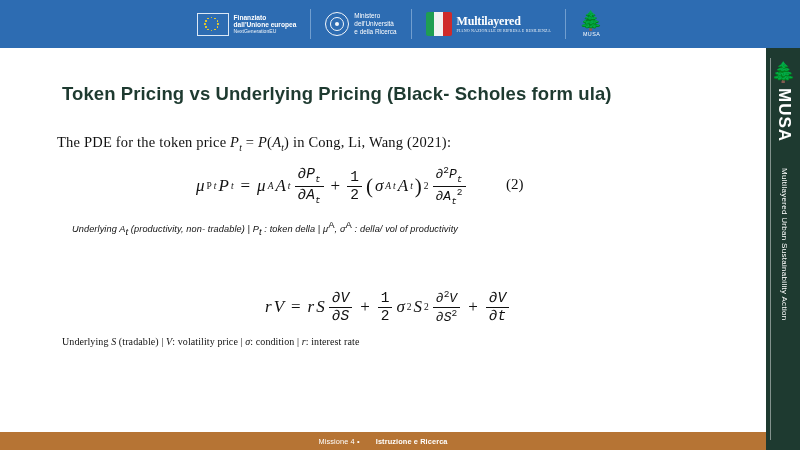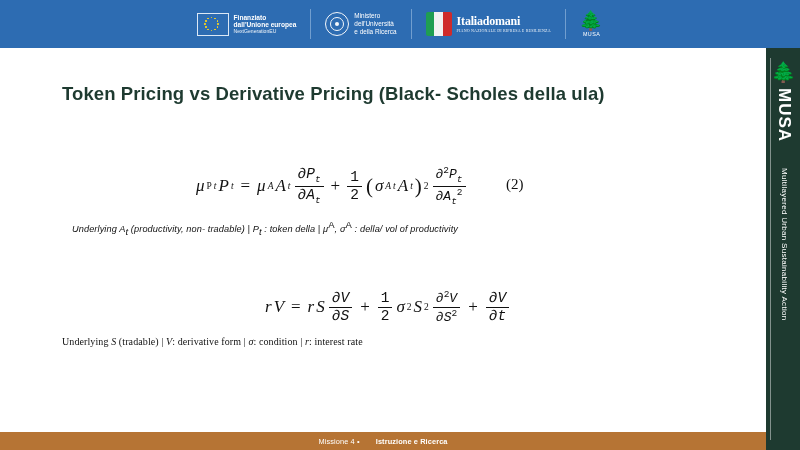--- a/index.html
+++ b/index.html
@@ -185,41 +185,44 @@
 
       <div class="divider"></div>
 
       <div class="logo-cell">
         <div class="ital-flag">
             <i></i>
             <i></i>
             <i></i>
           </div>
         <div class="ital-text">
-          <div class="big">Italiadomani</div>
+          <div class="big">Multilayered</div>
           <div class="sub">PIANO NAZIONALE DI RIPRESA E RESILIENZA</div>
         </div>
       </div>
 
       <div class="divider"></div>
 
       <div class="logo-cell">
         <div class="musa-top">
           <div class="musa-tree">🌲</div>
           <div class="cap">MUSA</div>
         </div>
       </div>
 
     </div>
   </div>
 
   <div class="content">
 
-    <div class="slide-title">Token Pricing vs Derivative Pricing (Black- Scholes della ula)</div>
-
+    <div class="slide-title">Token Pricing vs Underlying Pricing (Black- Scholes form ula)</div>
+
+    <div class="line-intro">
+      <span>The PDE for the token price </span><i>P</i><sub class="s">t</sub><span> = </span><i>P</i><span>(</span><i>A</i><sub class="s">t</sub><span>)</span><span> in Cong, Li, Wang (2021):</span>
+    </div>
 
     <div class="eq-row eq1">
       <div class="eq">
         <span>μ</span>
           <sup class="s">P</sup>
           <sub class="s">t</sub>
           <span>P</span>
           <sub class="s">t</sub>
         <span class="up" style="margin:0 5px">=</span>
         <span>μ</span>
@@ -283,21 +286,21 @@
         </span>
         <span class="up" style="margin:0 4px">+</span>
         <span class="frac">
           <span class="num"><span>∂</span><i>V</i></span>
           <span class="den"><span>∂</span><i>t</i></span>
         </span>
       </div>
     </div>
 
     <div class="caption cap2">
-      <span>Underlying </span><i>S</i><span> (tradable)  |  </span><i>V</i><span>: derivative form  |  </span><i>σ</i><span>: condition  |  </span><i>r</i><span>: interest rate</span>
+      <span>Underlying </span><i>S</i><span> (tradable)  |  </span><i>V</i><span>: volatility price  |  </span><i>σ</i><span>: condition  |  </span><i>r</i><span>: interest rate</span>
     </div>
 
   </div>
 
   <div class="sidebar">
     <div class="sb-inner">
       <div class="sb-tree">🌲</div>
       <div class="sb-title">MUSA</div>
       <div class="sb-sub">Multilayered Urban Sustainability Action</div>
     </div>

